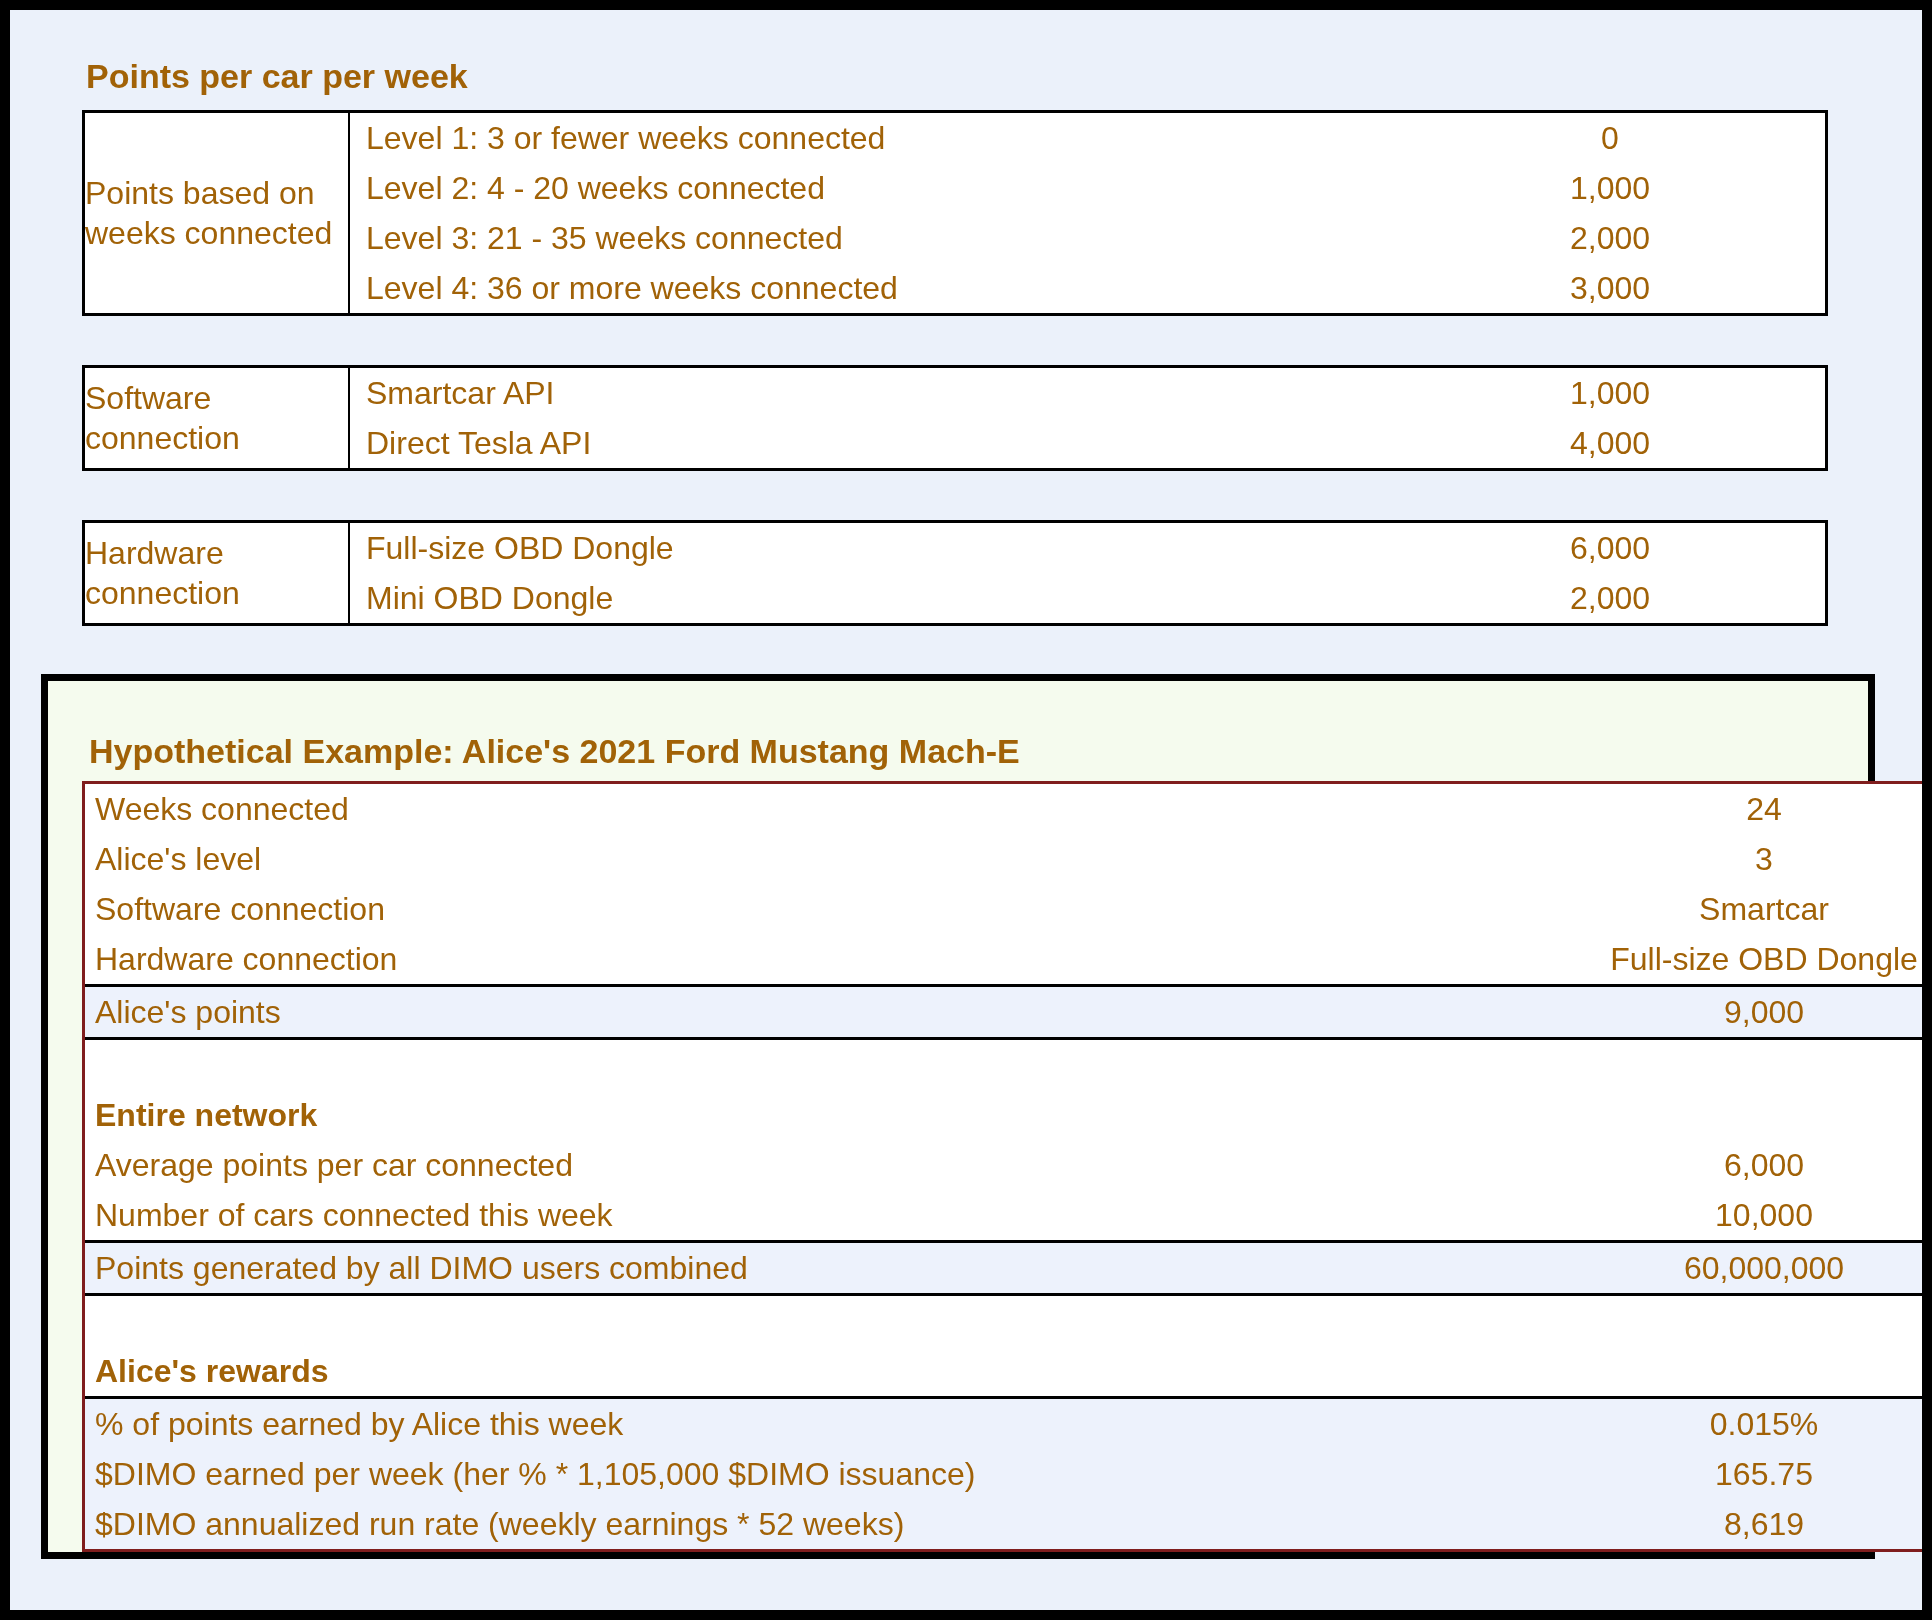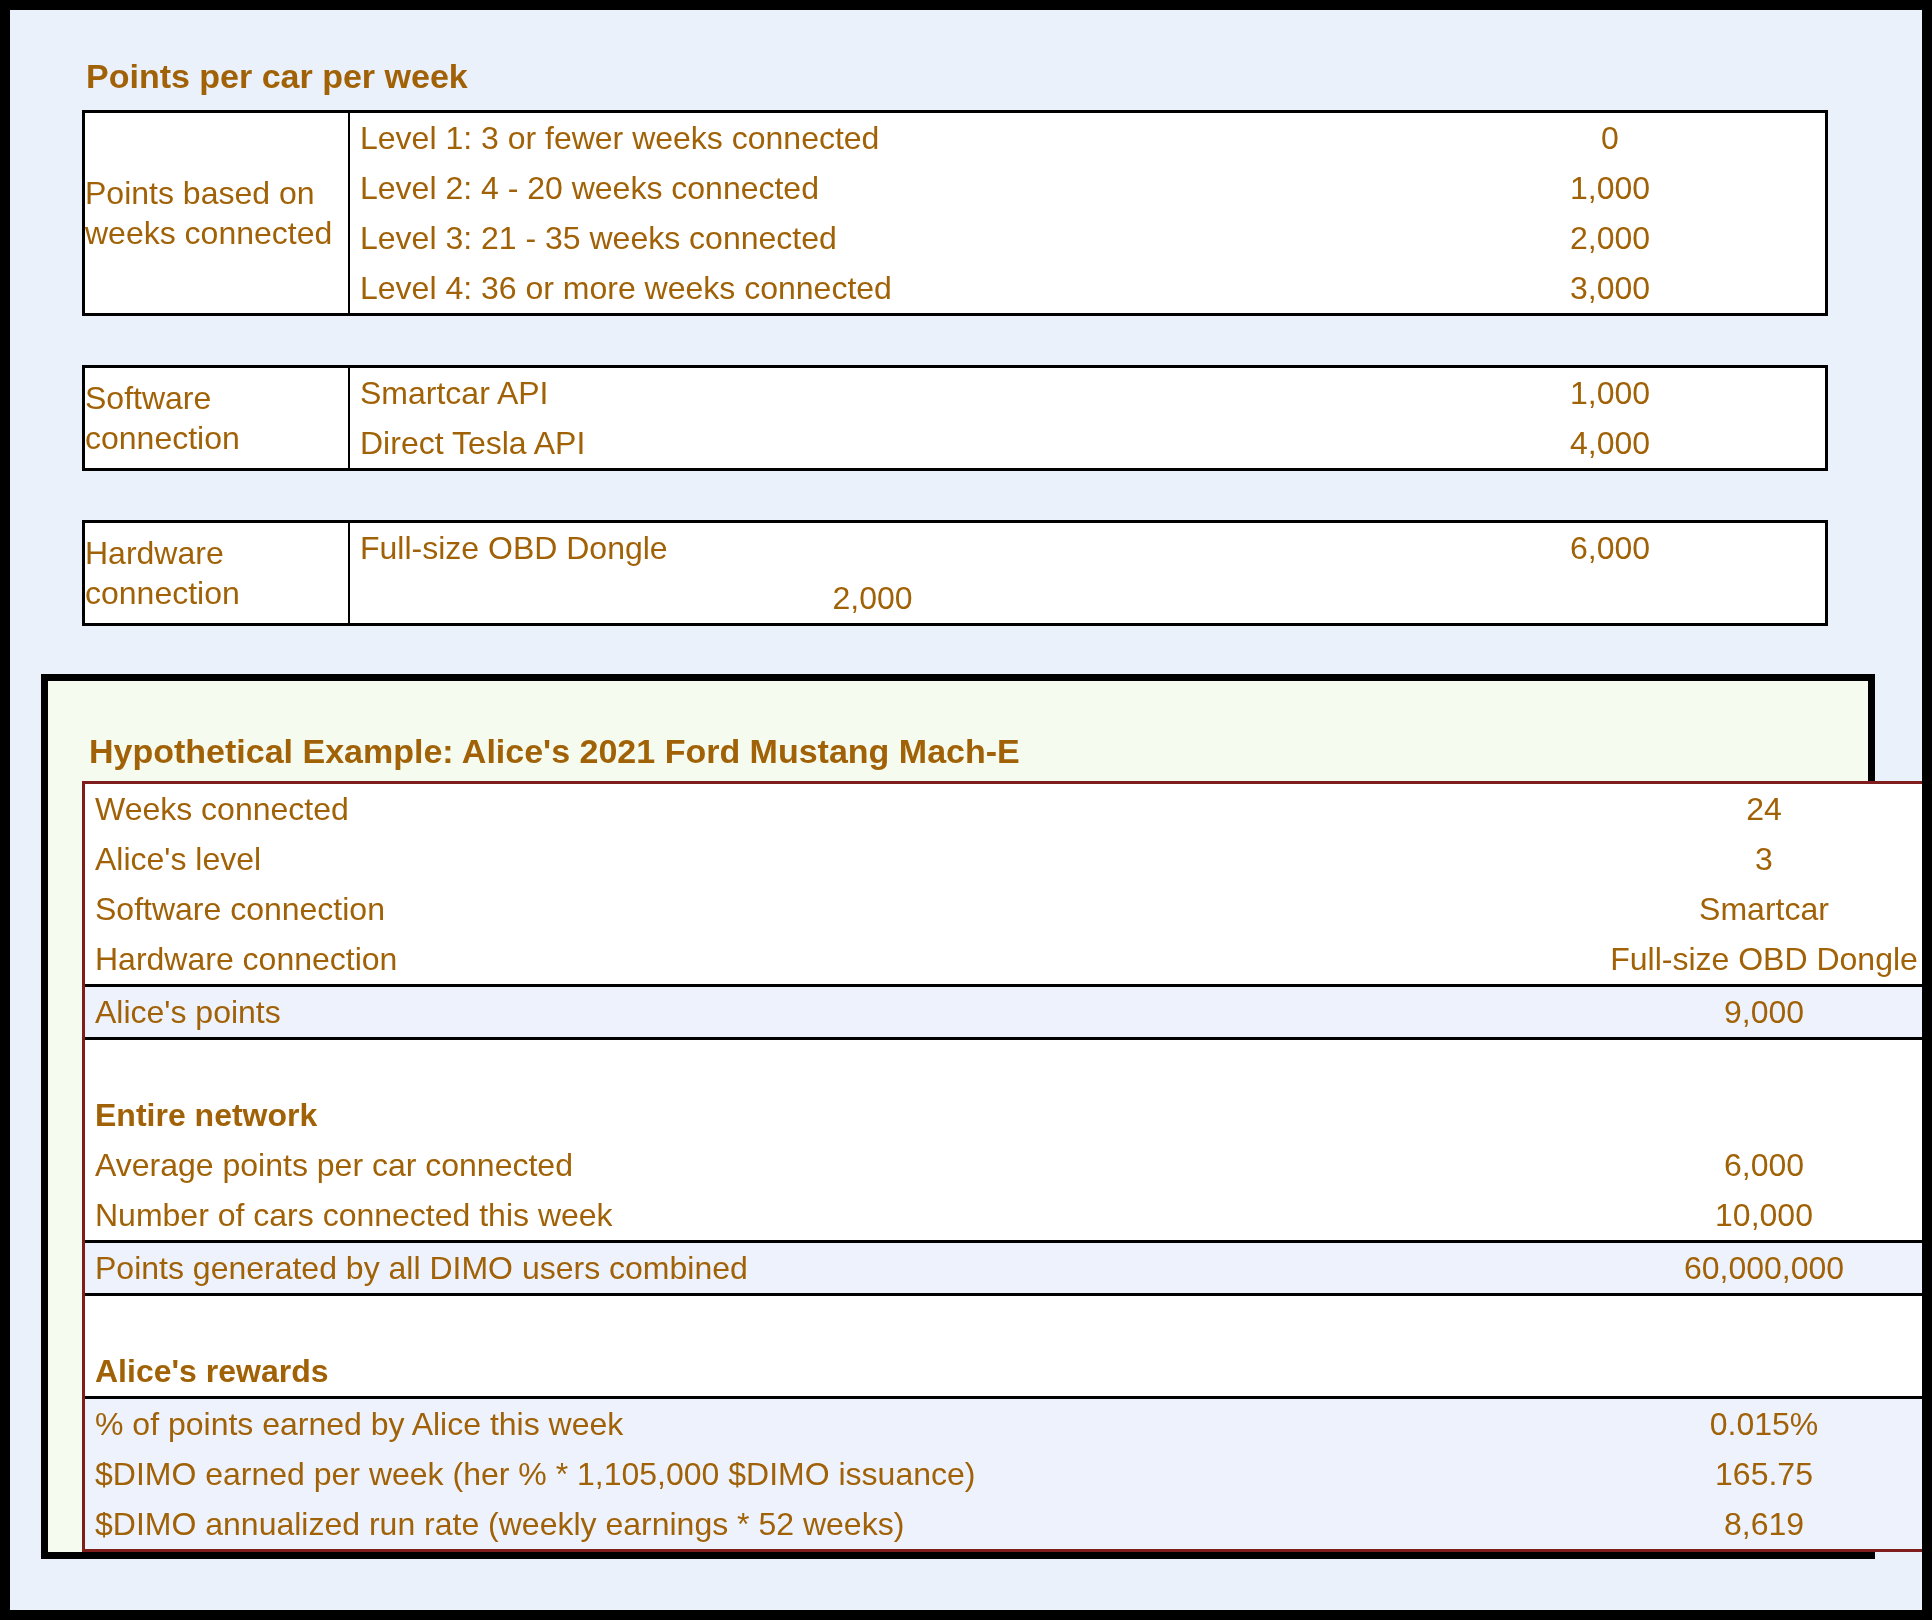--- a/index.html
+++ b/index.html
@@ -40,21 +40,21 @@
     line-height: 40px;
   }
   .span4 { grid-row: 1 / span 4; }
   .span2 { grid-row: 1 / span 2; }
   .cell {
     height: 50px;
     display: flex;
     align-items: center;
     box-sizing: border-box;
   }
-  .cell.desc { padding-left: 10px; }
+  .cell.desc { padding-left: 16px; }
   .cell.value { justify-content: center; }
   
   .panel {
     margin: 48px 0 0 31px;
     width: 1834px;
     box-sizing: border-box;
     border: 7px solid #000;
     background: #f5fbee;
   }
   .panel .section-title { margin: 50px 0 10px 41px; }
@@ -119,20 +119,21 @@
     <div class="cell desc">Smartcar API</div>
     <div class="cell value">1,000</div>
     <div class="cell desc">Direct Tesla API</div>
     <div class="cell value">4,000</div>
   </div>
 
   <div class="data-table gap">
     <div class="row-label span2">Hardware connection</div>
     <div class="cell desc">Full-size OBD Dongle</div>
     <div class="cell value">6,000</div>
+    <div class="cell desc">Mini OBD Dongle</div>
     <div class="cell value">2,000</div>
   </div>
 
   <div class="panel">
     <div class="section-title">Hypothetical Example: Alice's 2021 Ford Mustang Mach-E</div>
 
     <div class="x-table">
 
       <div class="xrow">
         <div class="cell-label">Weeks connected</div>

